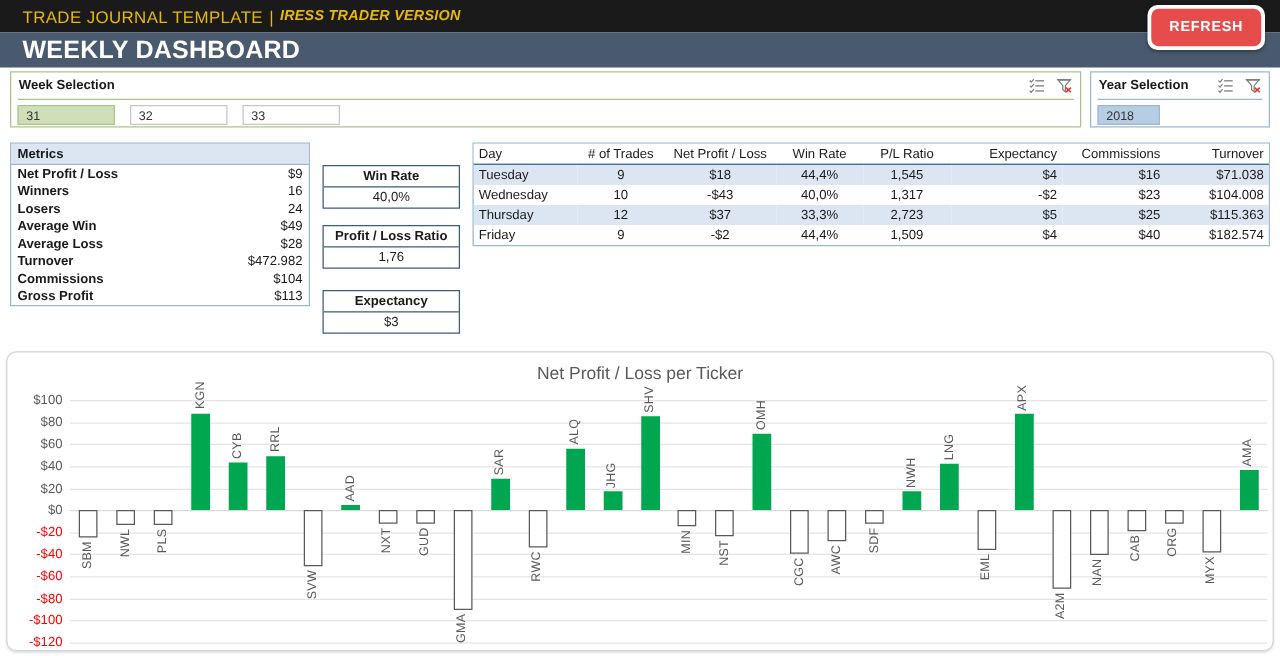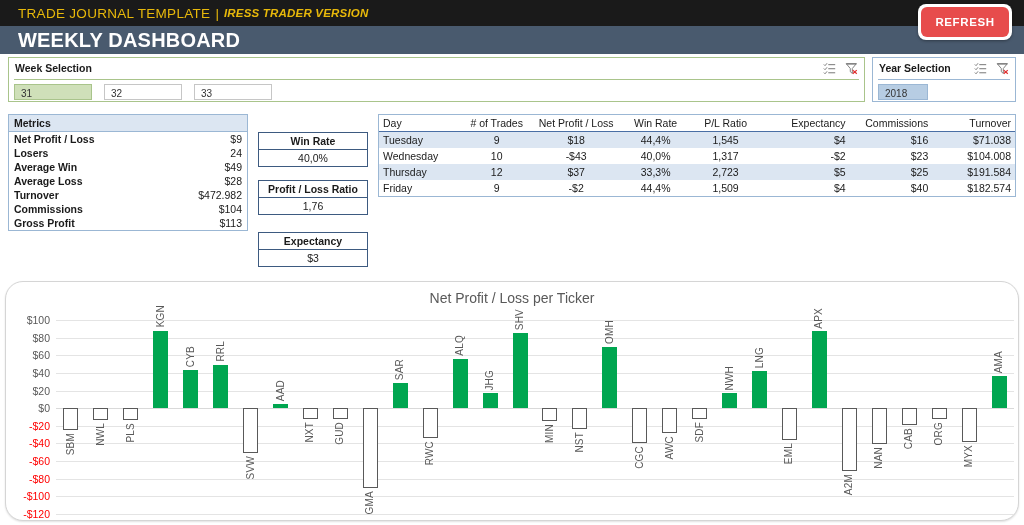--- a/index.html
+++ b/index.html
@@ -135,21 +135,21 @@
   }
   .daytable tr.alt td { background: #dce6f2; }
   .col-day { text-align: left; }
   .col-num { text-align: right; }
   .col-c   { text-align: center; }
   .neg { color: #ff0000; }
 
   
   .chart-panel {
     position: absolute; left: 5px; top: 281px; width: 1014px; height: 240px;
-    background: #ffffff; border: 1px solid #d5d5d5; border-radius: 18px;
+    background: #ffffff; border: 1px solid #d5d5d5; border-radius: 8px;
     box-shadow: 0 1px 2px rgba(0,0,0,.12);
   }
   .chart-title {
     position: absolute; left: 0; top: 8px; width: 100%; text-align: center;
     font-size: 14px; color: #595959;
   }
   .plot {
     position: absolute; left: 50px; top: 38px; width: 958px; height: 194px;
   }
   .gridline {
@@ -241,20 +241,24 @@
     <button class="slicer-btn active">2018</button>
   </div>
 </div>
 
 <div class="metrics">
   <div class="m-head">Metrics</div>
   <div id="metrics-rows">
       <div class="m-row">
         <span class="m-label">Net Profit / Loss</span>
         <span class="m-value">$9</span>
+      </div>
+      <div class="m-row">
+        <span class="m-label">Winners</span>
+        <span class="m-value">16</span>
       </div>
       <div class="m-row">
         <span class="m-label">Losers</span>
         <span class="m-value">24</span>
       </div>
       <div class="m-row">
         <span class="m-label">Average Win</span>
         <span class="m-value">$49</span>
       </div>
       <div class="m-row">
@@ -325,21 +329,21 @@
           <td class="col-num">$104.008</td>
         </tr>
         <tr class="alt">
           <td class="col-day">Thursday</td>
           <td class="col-c">12</td>
           <td class="col-c">$37</td>
           <td class="col-c">33,3%</td>
           <td class="col-c">2,723</td>
           <td class="col-num">$5</td>
           <td class="col-num">$25</td>
-          <td class="col-num">$191.584</td>
+          <td class="col-num">$115.363</td>
         </tr>
         <tr>
           <td class="col-day">Friday</td>
           <td class="col-c">9</td>
           <td class="col-c neg">-$2</td>
           <td class="col-c">44,4%</td>
           <td class="col-c">1,509</td>
           <td class="col-num">$4</td>
           <td class="col-num">$40</td>
           <td class="col-num">$182.574</td>

